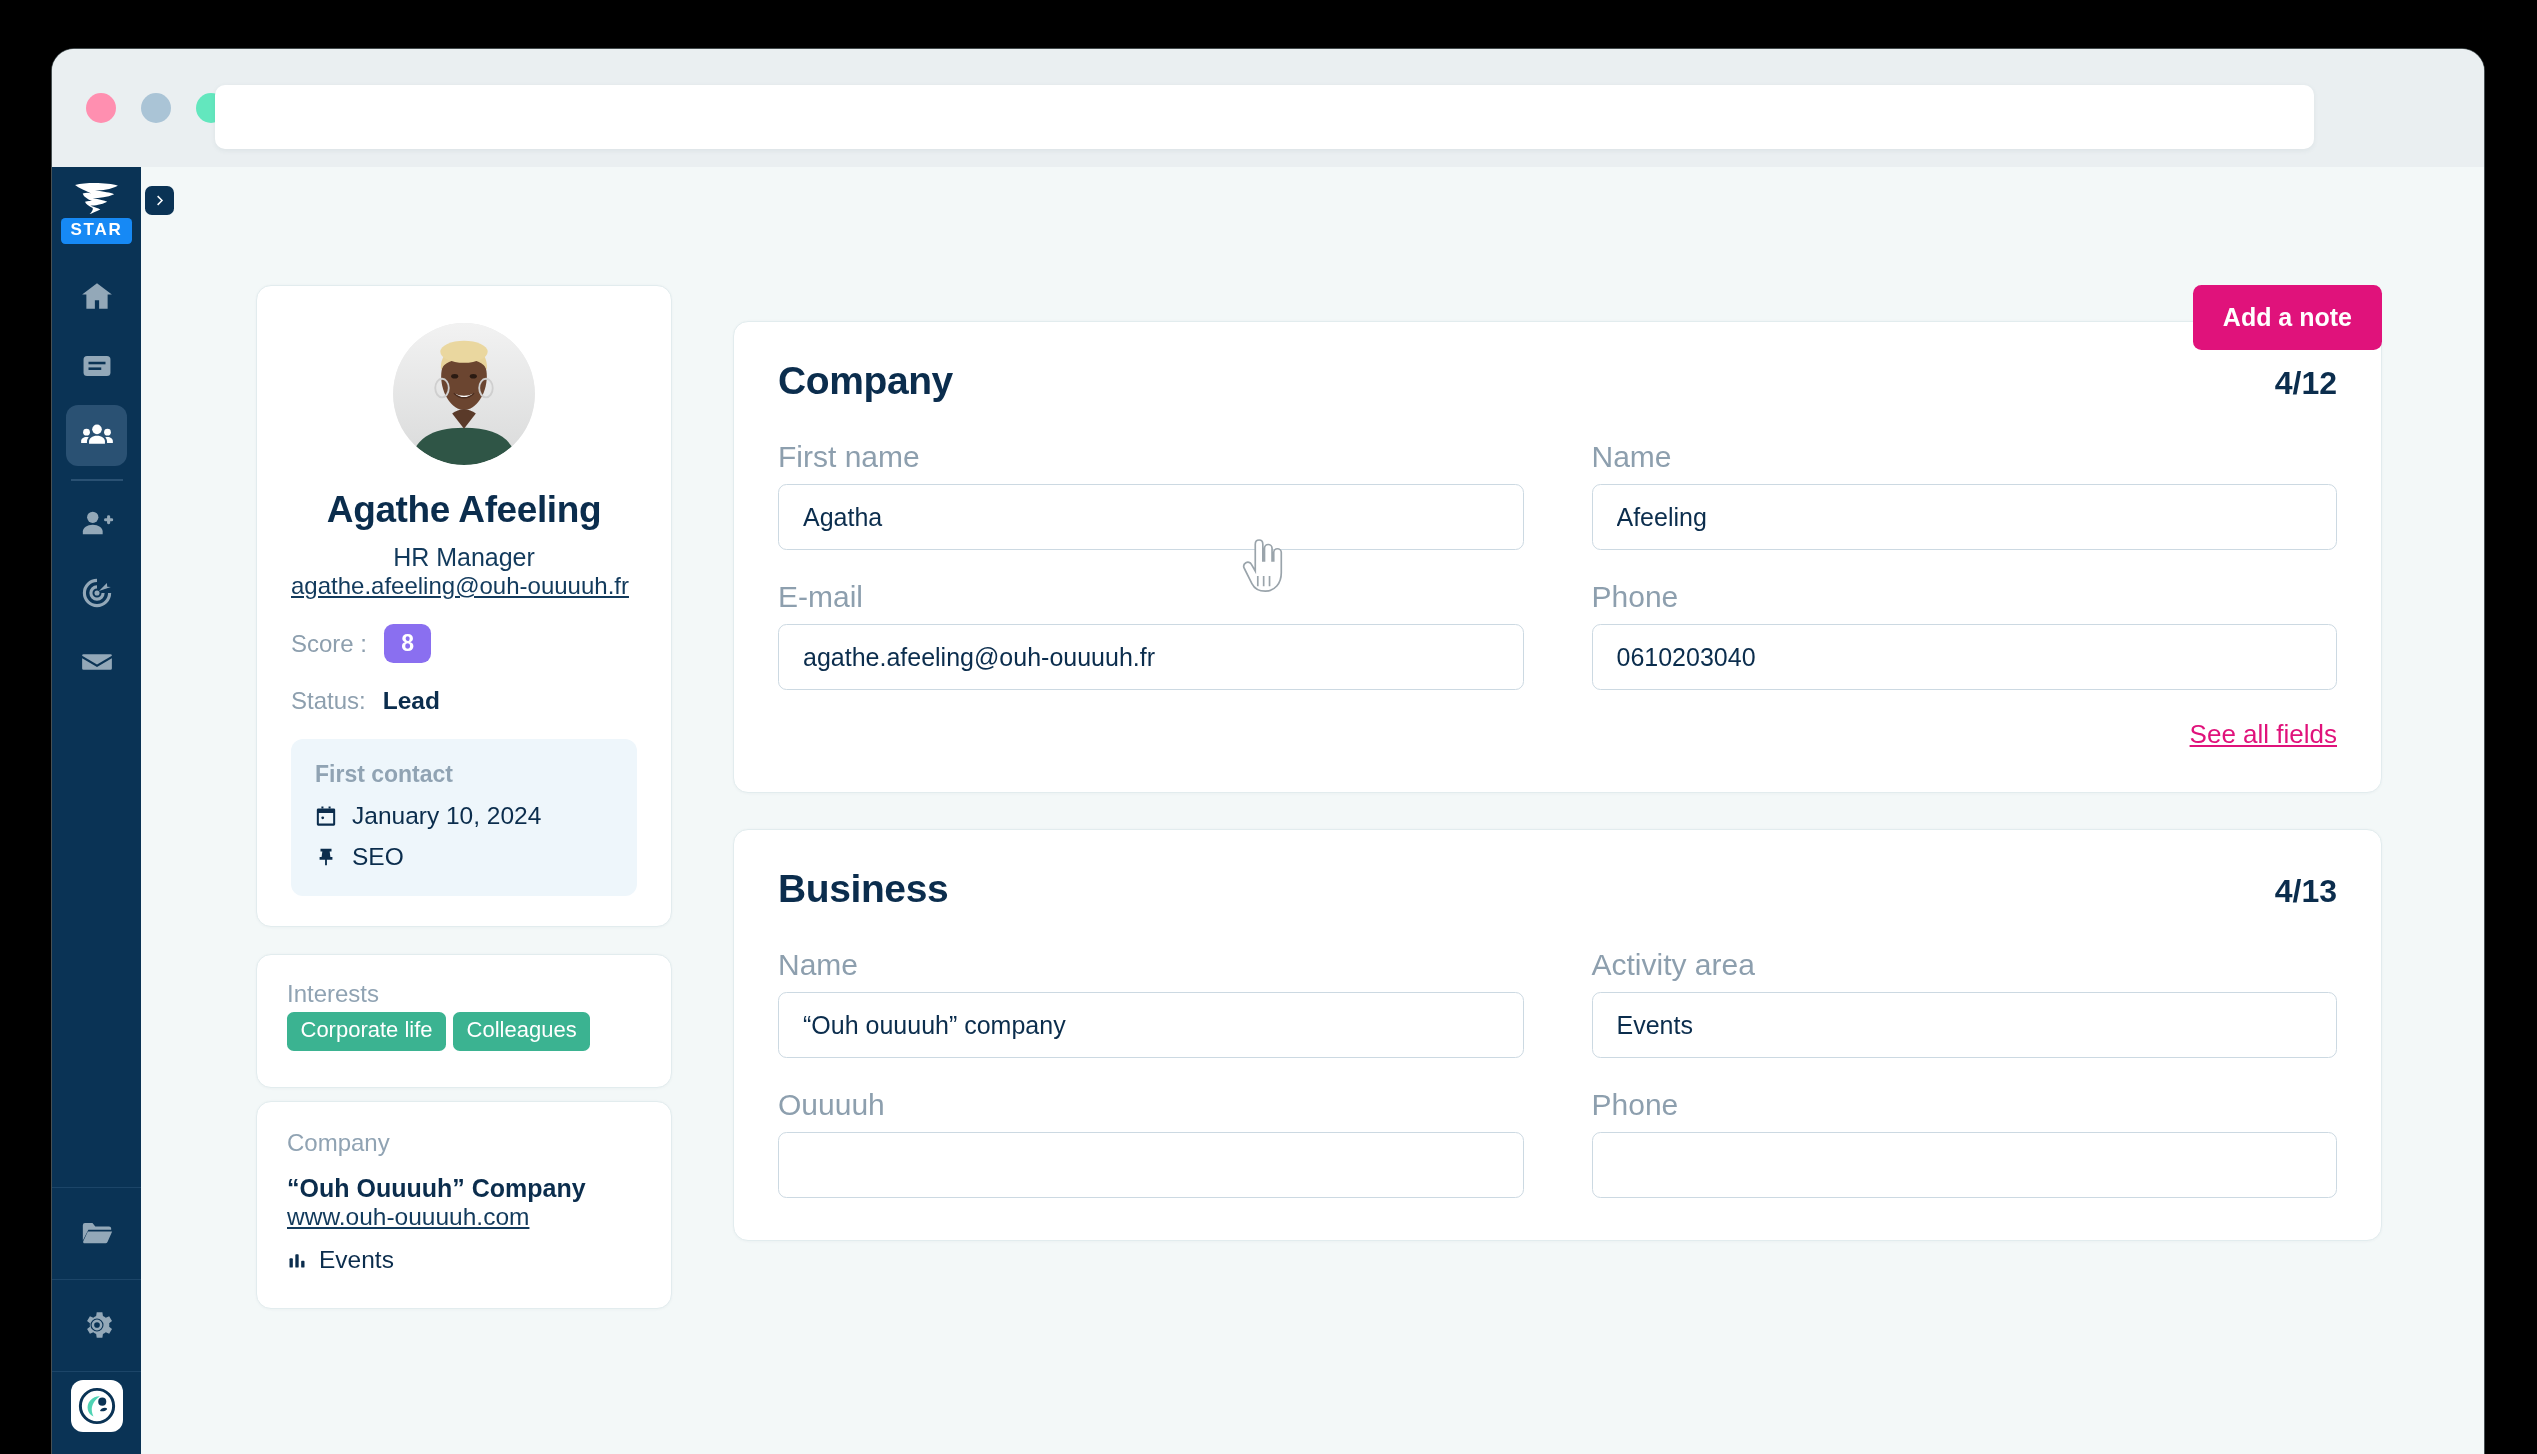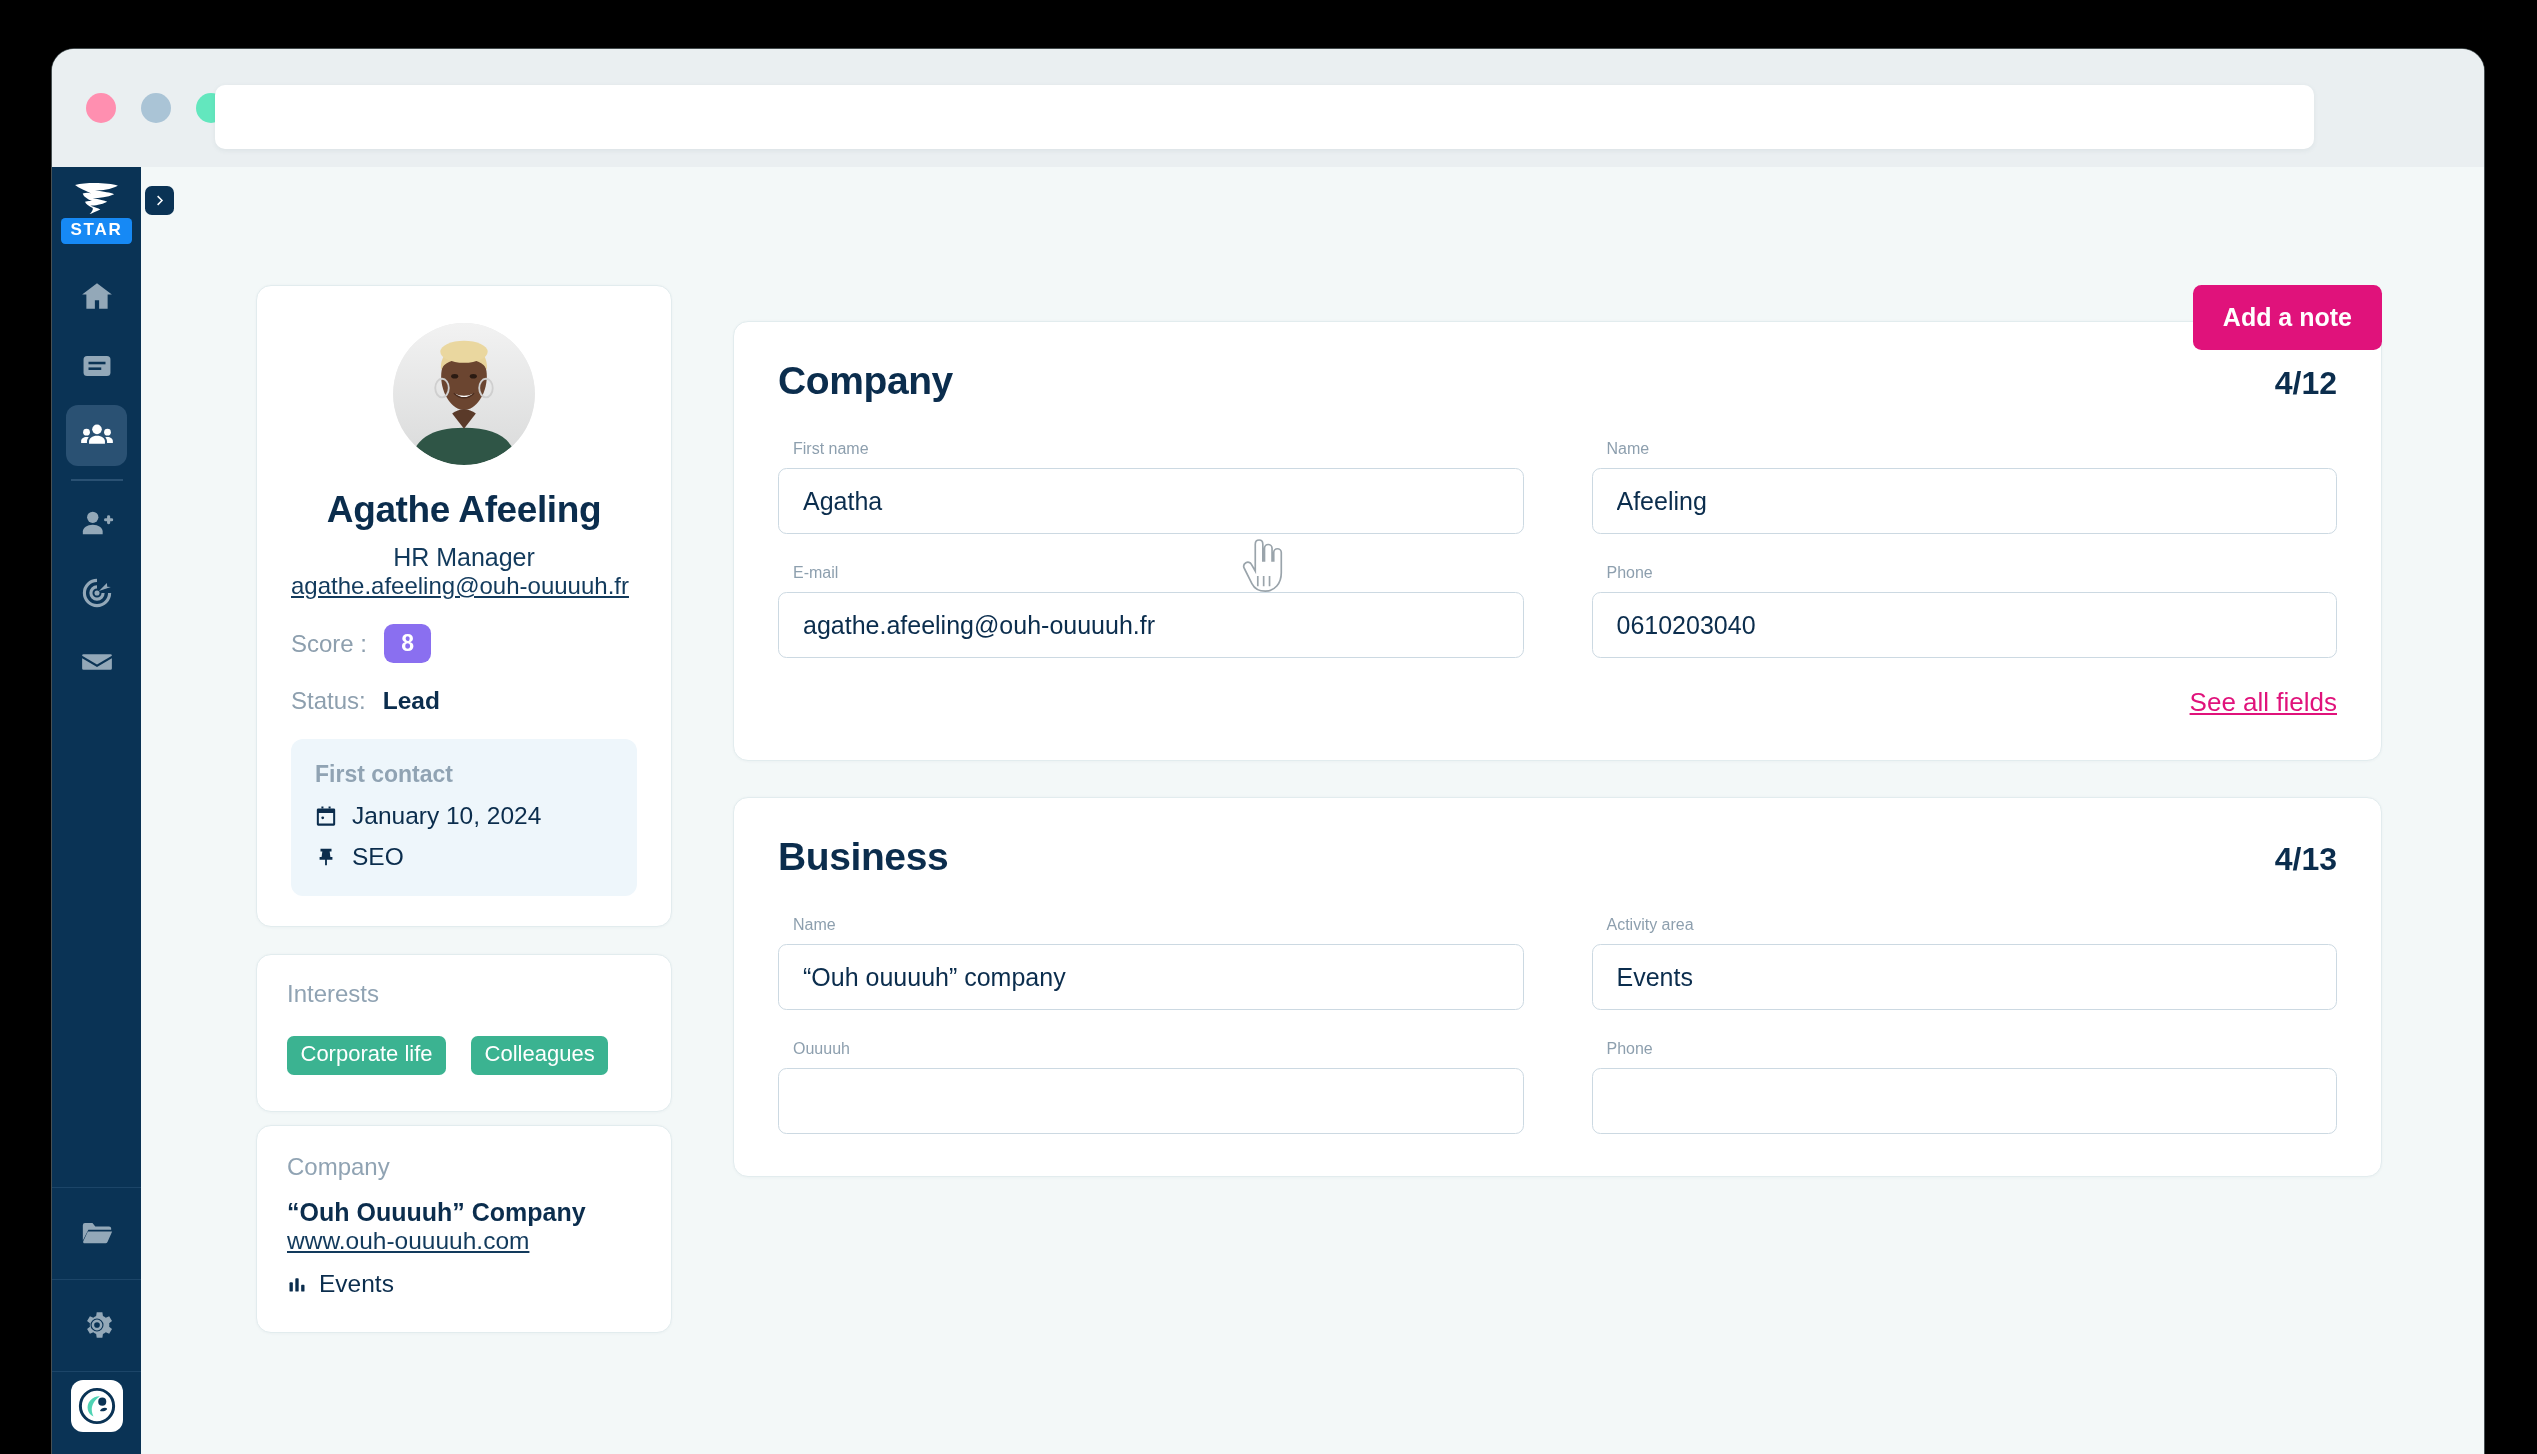--- a/index.html
+++ b/index.html
@@ -125,21 +125,21 @@
     margin-top: 24px; background: #eef6fb; border-radius: 12px;
     padding: 22px 24px 25px;
   }
   .fc-title { font-size: 23px; font-weight: 600; color: #90a3b3; }
   .fc-row { display:flex; align-items:center; gap: 15px; margin-top: 13.5px; }
   .fc-row svg { width: 22px; height: 22px; fill: #0b2d4d; flex: none; }
   .fc-row span { font-size: 24.5px; color: #0b2d4d; }
 
   #interests-card { margin-top: 27px; padding: 25px 30px 36px; }
   .sec-label { font-size: 24px; color: #90a3b3; }
-  .tags { display:flex; gap: 25px; margin-top: 28px; }
+  .tags { display:flex; gap: 7px; margin-top: 4px; }
   .tag { background: #3bb391; color:#fff; font-size: 22px; padding: 5px 13.5px 7.6px; border-radius: 6.8px; }
 
   #company-card { margin-top: 13px; padding: 27px 30px 34px; }
   .company-name { margin-top: 17px; font-size: 25px; font-weight: 700; color: #0b2d4d; }
   .company-url { margin-top: 12px; font-size: 24.5px; color: #123a5c; text-decoration: underline; }
   .company-meta { margin-top: 15px; display:flex; align-items:center; gap: 12px; font-size: 24.5px; color:#0b2d4d; }
   .company-meta svg { width: 20px; height: 20px; fill:#0b2d4d; }
 
   
   #main-col { position: absolute; left: 592px; top: 118px; right: 102px; }
@@ -162,21 +162,21 @@
   .tab.active { background: #a9f0de; font-weight: 700; }
 
   .section-card { margin-top: 36px; padding: 37px 44px 42px; }
   .sec-head { display:flex; align-items:baseline; justify-content: space-between; }
   .sec-title { font-size: 39px; font-weight: 700; color: #0b2d4d; letter-spacing: -0.4px; }
   .sec-count { font-size: 32px; font-weight: 700; color: #0b2d4d; }
   .grid {
     margin-top: 37px;
     display: grid; grid-template-columns: 1fr 1fr; column-gap: 68px; row-gap: 30px;
   }
-  .field-label { font-size: 16px; color: #8d9fae; margin-left: 15px; }
+  .field-label { font-size: 30px; color: #8d9fae; }
   .field-input {
     margin-top: 10px; width: 100%; height: 66px;
     border: 0.8px solid #ccd9e2; border-radius: 8.5px;
     background: #fff; padding: 0 24px;
     font-size: 25px; color: #0b2d4d;
     font-family: "Liberation Sans", sans-serif;
   }
   .see-all-row { margin-top: 29px; text-align: right; }
   #see-all-fields {
     font-size: 26px; color: #e0127b; text-decoration: underline; cursor: pointer;

